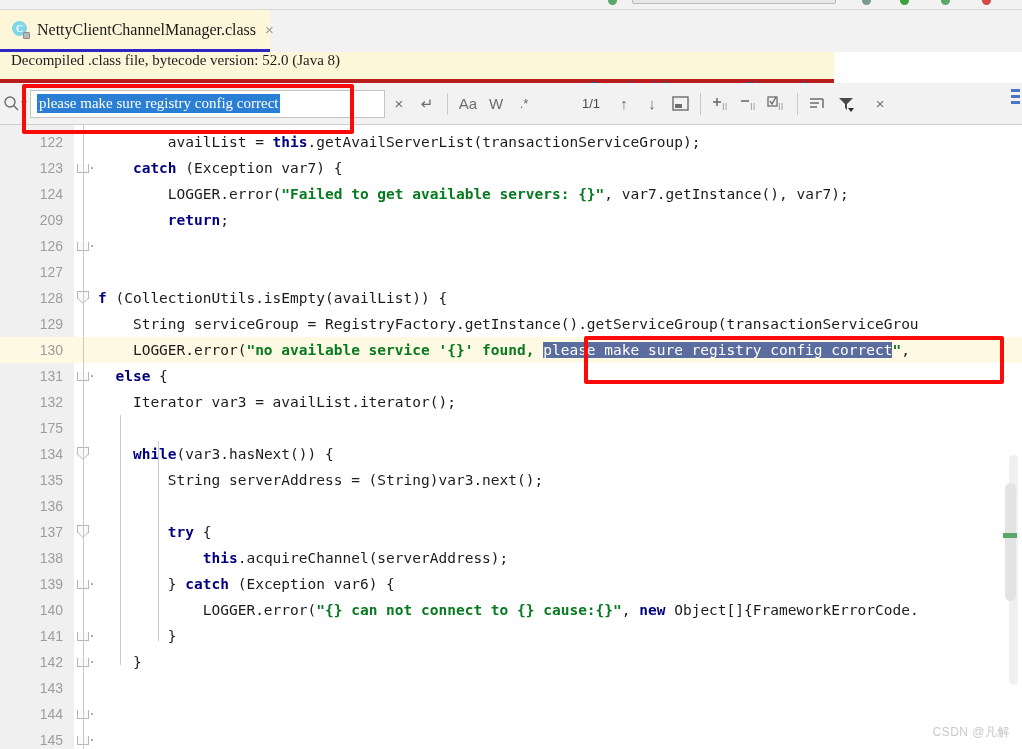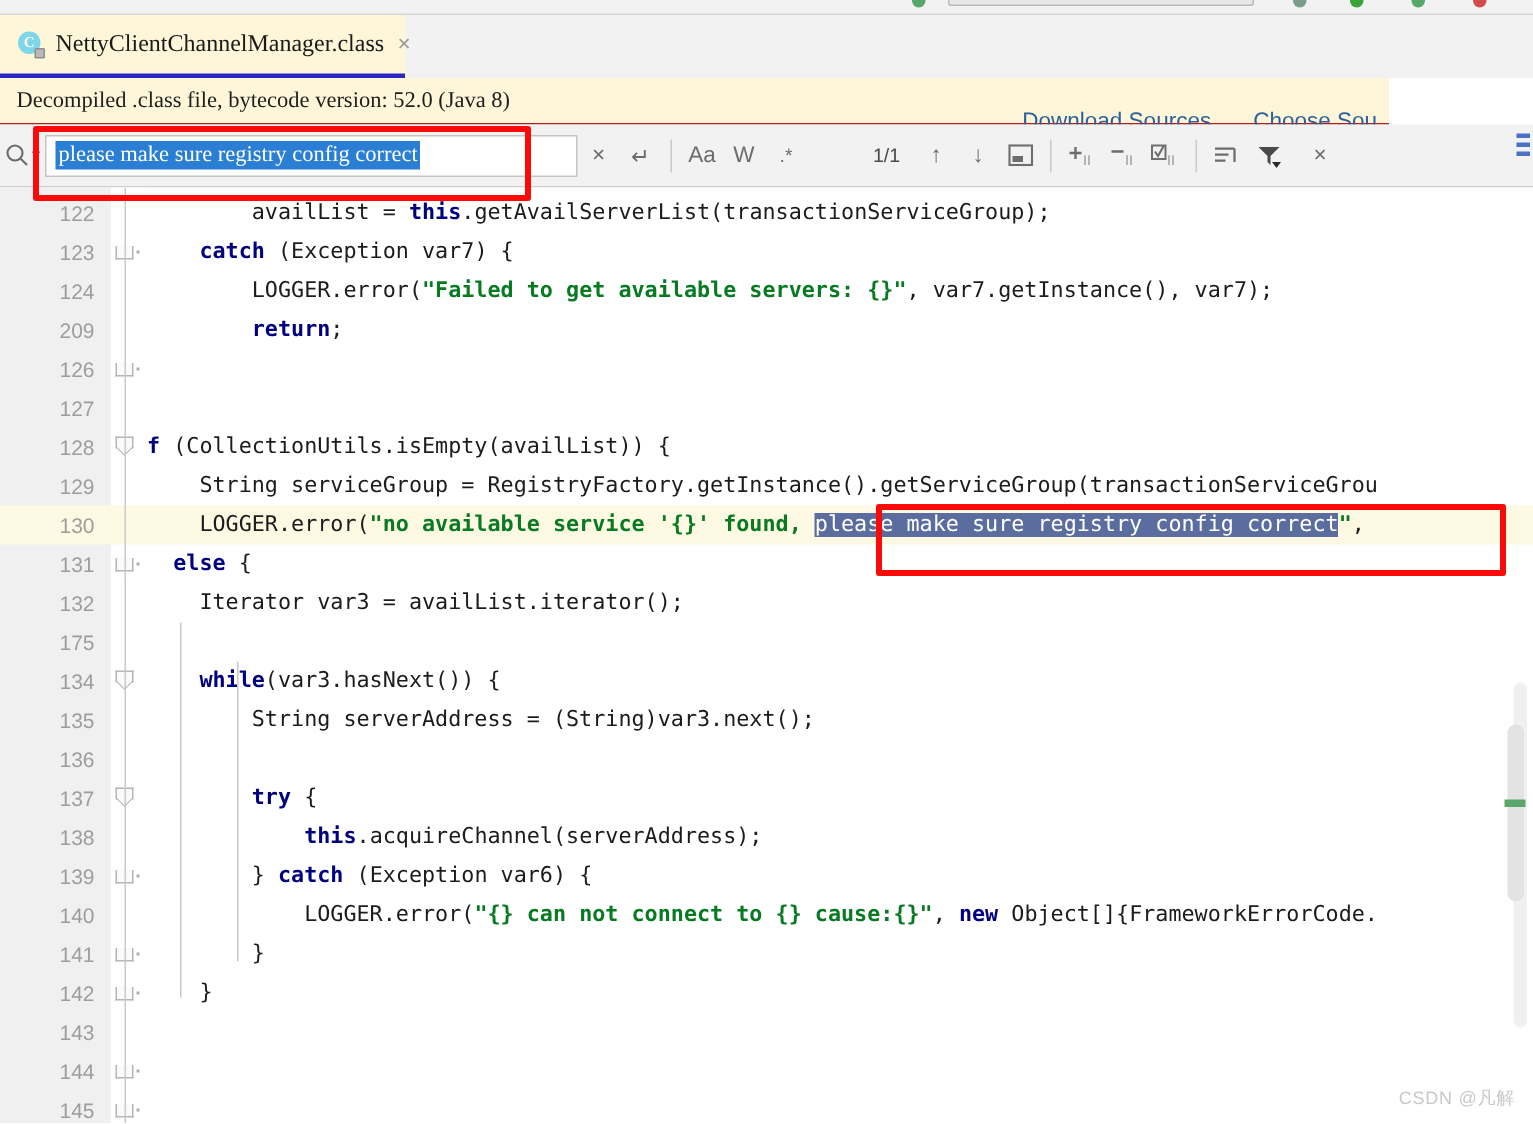--- a/index.html
+++ b/index.html
@@ -74,24 +74,24 @@
     white-space: nowrap;
   }
   .tab-close {
     margin-left: 9px; color: #9a9a9a; font-size: 15px;
     line-height: 1; cursor: pointer;
   }
 
   
   .notice {
     position: absolute; top: 52px; left: 0;
-    width: 926px; height: 31px;
+    width: 834px; height: 31px;
     background: #fdf6d8;
-    border-bottom: 1px solid #b91c1c;
-    display: flex; align-items: center;
+    border-bottom: 4px solid #b91c1c;
+    display: flex; align-items: flex-start;
     padding: 0 6px 0 11px;
   }
   .notice-text {
     font-family: "Liberation Serif", serif;
     font-size: 15px; color: #1d1d1d; white-space: nowrap;
   }
   .notice-links {
     margin-left: auto; display: flex; align-items: center; gap: 28px;
     padding-right: 2px;
   }

